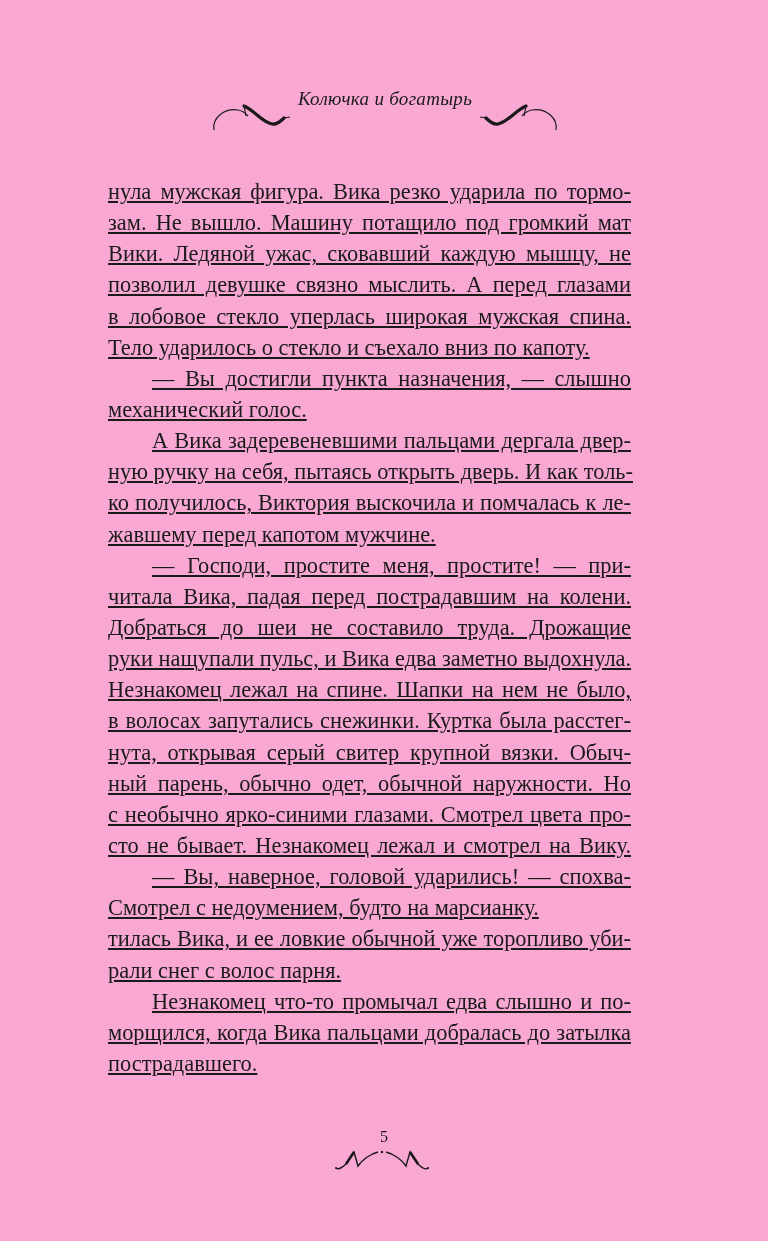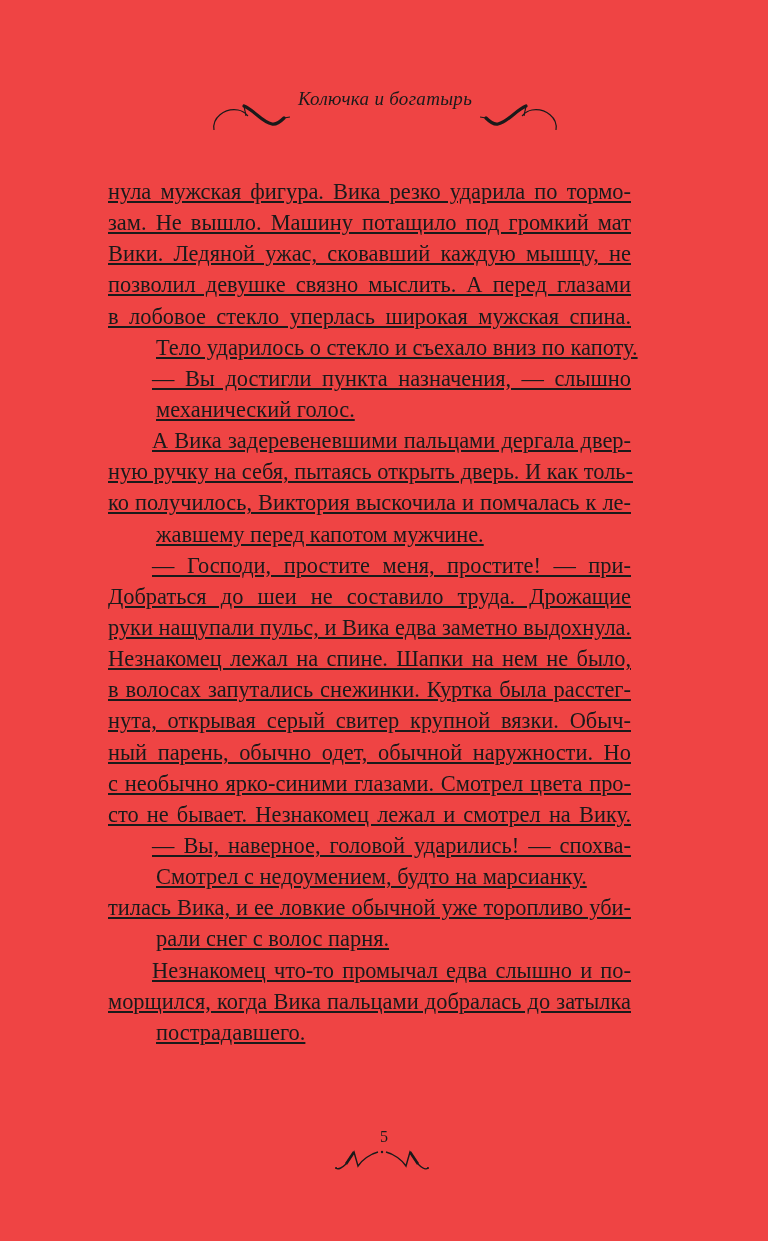--- a/index.html
+++ b/index.html
@@ -1,23 +1,23 @@
 <!DOCTYPE html>
 <html><head>
 <meta charset="utf-8">
 <style>
   html, body { margin: 0; padding: 0; background: #ffffff; }
   body { width: 768px; height: 1241px; position: relative; overflow: hidden; font-family: "Liberation Serif", "DejaVu Serif", serif; color: #1a1a1a; }
-  .page { position: absolute; left: 0; top: 0; width: 768px; height: 1241px; background: #ef4444; }
+  .page { position: absolute; left: 0; top: 0; width: 768px; height: 1241px; background: #f9a8d4; }
   .running-head { position: absolute; left: 210px; top: 88px; width: 350px; height: 50px; }
   .running-head .title { position: absolute; left: 0; right: 0; top: 0; text-align: center; font-style: italic; font-size: 19px; letter-spacing: 0.3px; color: #1a1a1a; }
   .running-head svg { position: absolute; top: 12px; }
   .body-text { position: absolute; left: 108px; top: 176px; width: 523px; font-size: 22.4px; line-height: 31.15px; text-align: justify; text-decoration: underline; }
   .line { display: block; white-space: nowrap; height: 31.15px; text-align: justify; text-align-last: justify; }
-  .line.last { text-align-last: left; margin-left: 48px; }
+  .line.last { text-align-last: left; }
   .line.indent { padding-left: 44px; }
   .folio { position: absolute; left: 0; width: 768px; top: 1128px; text-align: center; font-size: 16px; color: #1a1a1a; }
   .folio-ornament { position: absolute; left: 332px; top: 1146px; width: 100px; height: 26px; }
 </style>
 </head>
 <body>
 
 <div class="page">
 
   <div class="running-head">
@@ -45,20 +45,21 @@
     <span class="line">позволил девушке связно мыслить. А перед глазами</span>
     <span class="line">в лобовое стекло уперлась широкая мужская спина.</span>
     <span class="line last">Тело ударилось о стекло и съехало вниз по капоту.</span>
     <span class="line indent">— Вы достигли пункта назначения, — слышно</span>
     <span class="line last">механический голос.</span>
     <span class="line indent">А Вика задеревеневшими пальцами дергала двер-</span>
     <span class="line">ную ручку на себя, пытаясь открыть дверь. И как толь-</span>
     <span class="line">ко получилось, Виктория выскочила и помчалась к ле-</span>
     <span class="line last">жавшему перед капотом мужчине.</span>
     <span class="line indent">— Господи, простите меня, простите! — при-</span>
+    <span class="line">читала Вика, падая перед пострадавшим на колени.</span>
     <span class="line">Добраться до шеи не составило труда. Дрожащие</span>
     <span class="line">руки нащупали пульс, и Вика едва заметно выдохнула.</span>
     <span class="line">Незнакомец лежал на спине. Шапки на нем не было,</span>
     <span class="line">в волосах запутались снежинки. Куртка была расстег-</span>
     <span class="line">нута, открывая серый свитер крупной вязки. Обыч-</span>
     <span class="line">ный парень, обычно одет, обычной наружности. Но</span>
     <span class="line">с необычно ярко-синими глазами. Смотрел цвета про-</span>
     <span class="line">сто не бывает. Незнакомец лежал и смотрел на Вику.</span>
     <span class="line indent">— Вы, наверное, головой ударились! — спохва-</span>
     <span class="line last">Смотрел с недоумением, будто на марсианку.</span>

